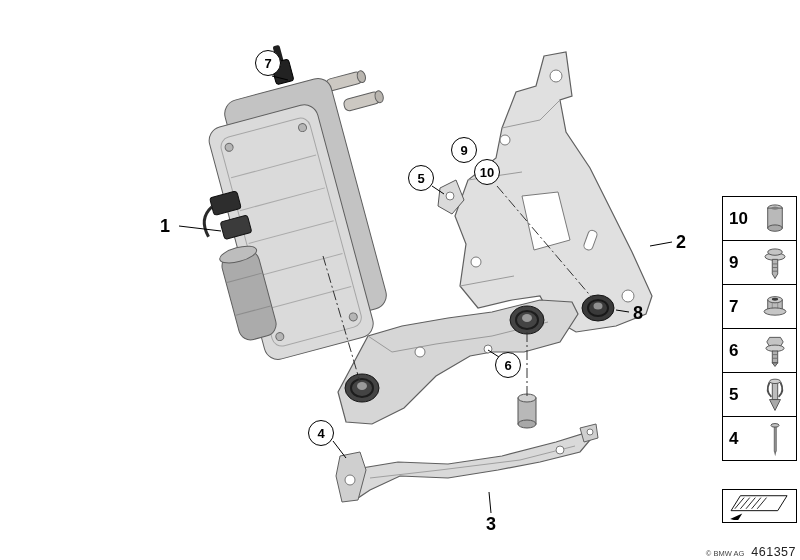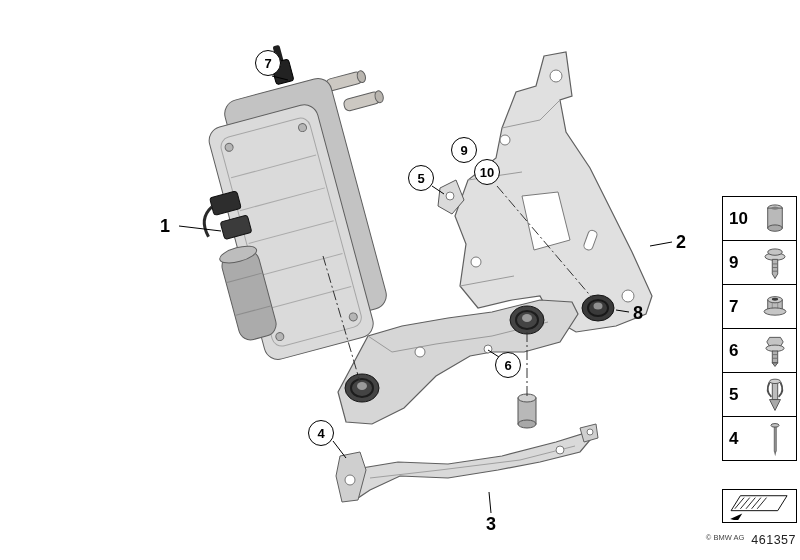--- a/index.html
+++ b/index.html
@@ -10,23 +10,23 @@
              background:#fff;display:flex;align-items:center;justify-content:center;
              font-size:13px;font-weight:bold;color:#000;box-sizing:border-box;}
   .co-plain{position:absolute;transform:translate(-50%,-50%);font-size:18px;font-weight:bold;color:#000;}
   .legend{position:absolute;left:722px;top:196px;width:75px;}
   .legend-row{box-sizing:border-box;width:75px;height:45px;border:1px solid #000;margin-top:-1px;
               display:flex;align-items:center;justify-content:space-between;padding:0 4px 0 6px;background:#fff;}
   .legend-row:first-child{margin-top:0;}
   .legend-num{font-size:17px;font-weight:bold;color:#000;}
   .symbol-box{position:absolute;left:722px;top:489px;width:75px;height:34px;border:1px solid #000;
               box-sizing:border-box;display:flex;align-items:center;justify-content:center;background:#fff;}
-  .footer{position:absolute;left:676px;top:533px;width:120px;display:flex;align-items:flex-start;gap:7px;justify-content:flex-end;}
+  .footer{position:absolute;left:676px;top:533px;width:120px;display:flex;align-items:flex-end;gap:7px;justify-content:flex-end;}
   .copyright{font-size:7.5px;color:#444;padding-bottom:1px;}
-  .partnum{font-size:12.5px;color:#222;letter-spacing:0.5px;}
+  .partnum{font-size:12.5px;color:#222;letter-spacing:0.5px;margin-top:12px;}
 </style>
 </head>
 <body>
 
 <div class="stage">
 
   <svg class="art" width="800" height="560" viewBox="0 0 800 560">
 
     <g transform="rotate(-15 290 220)">
 

